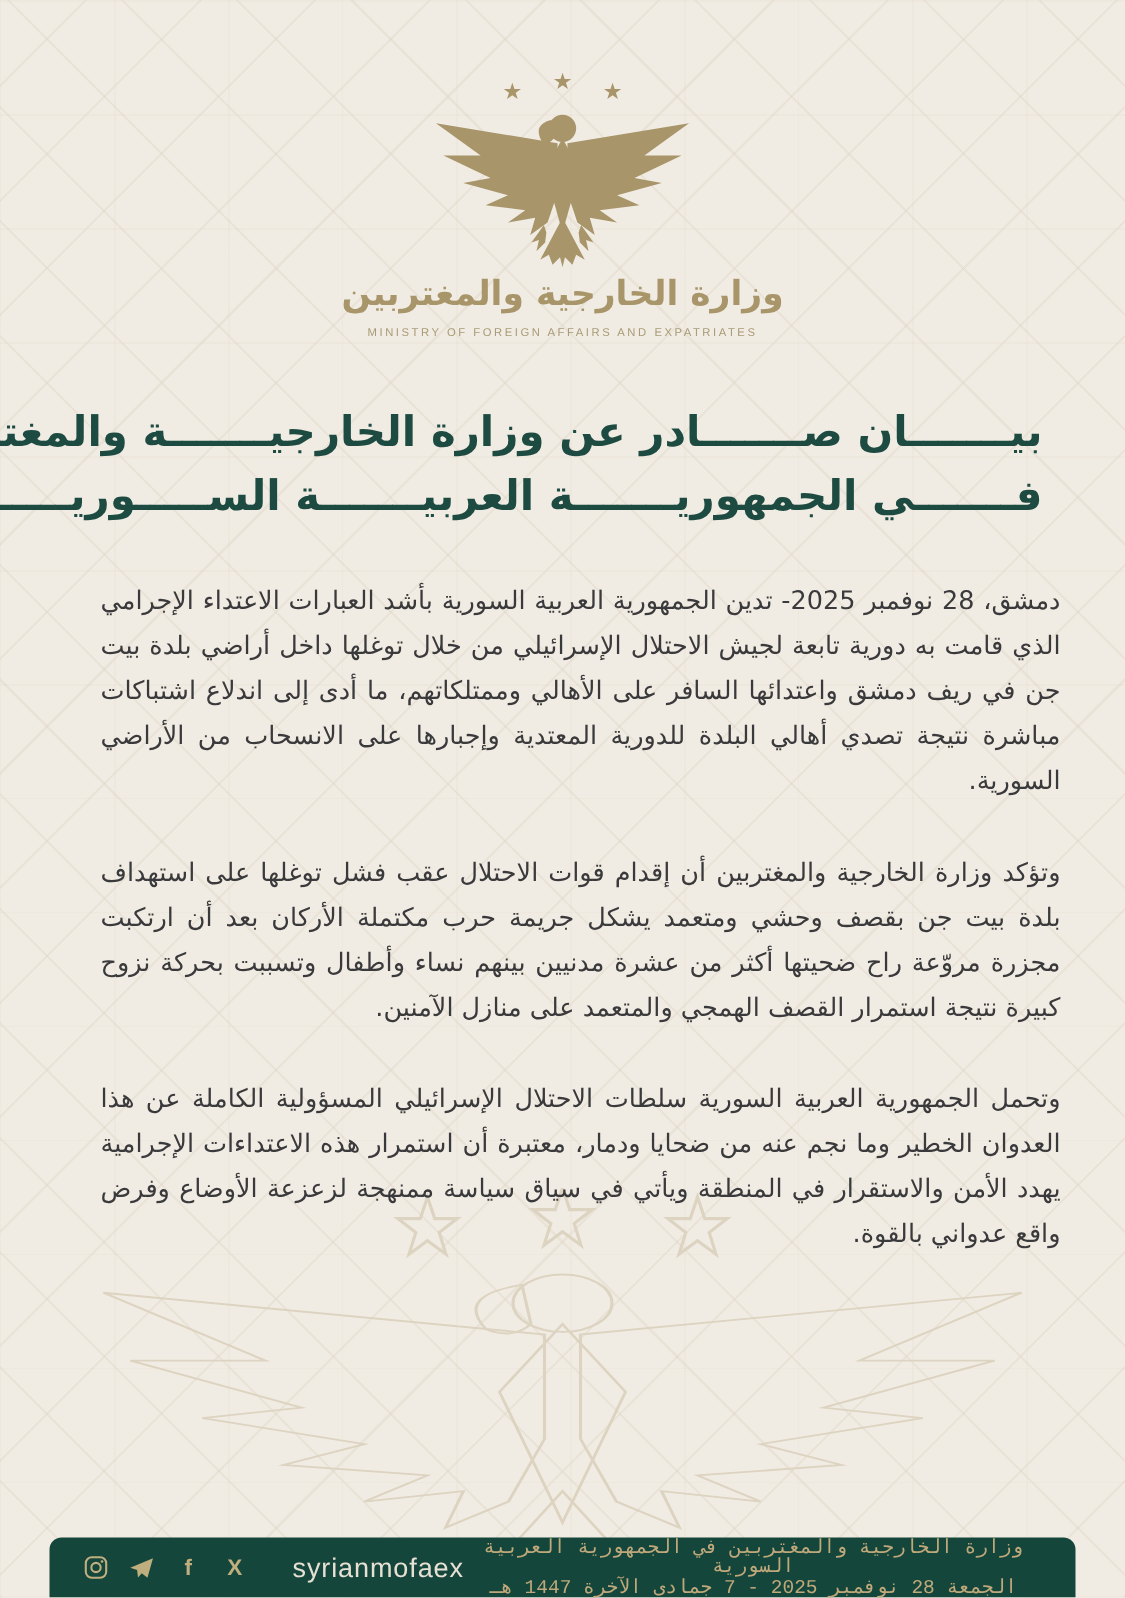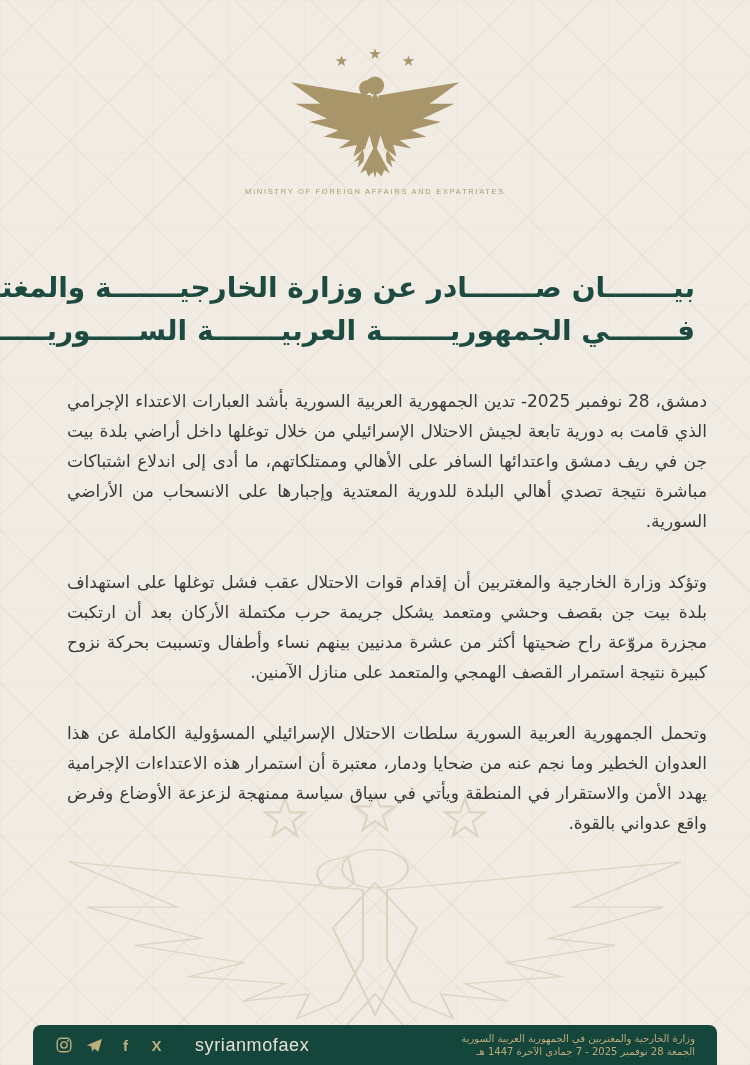--- a/index.html
+++ b/index.html
@@ -65,22 +65,22 @@
     width:17px;height:17px;margin-right:14px;cursor:pointer;}
   .icon-glyph{
     color:#bfae7e;font-weight:bold;font-size:15px;line-height:17px;
     font-family:"Liberation Sans",sans-serif;
   }
   .handle{
     color:#e6e1d4;font-size:18px;letter-spacing:.6px;margin-left:16px;
     font-family:"Liberation Sans",sans-serif;
   }
   .footer-right{
-    direction:rtl;text-align:right;color:#bfa87a;
-    font-size:10px;line-height:13.5px;
+    direction:rtl;text-align:center;color:#bfa87a;
+    font-size:13px;line-height:13.5px;font-family:Liberation Mono, monospace;
   }
 </style>
 </head>
 <body>
 
 <div class="pattern"></div>
 
 <div class="watermark">
   <svg width="660" height="273" viewBox="0 0 220 91" fill="none" stroke="#ddd3c1" stroke-width="0.7">
     <defs>
@@ -109,20 +109,21 @@
   <svg width="182" height="110" viewBox="0 0 220 133" fill="#a8956a">
     <path d="M106 32 L8 16 L44 42 L14 42 L52 60 L30 64 L66 74 L48 82 L80 86 L66 96 L88 92 L84 106 L98 96 L106 72 Z"></path>
     <path d="M114 32 L212 16 L176 42 L206 42 L168 60 L190 64 L154 74 L172 82 L140 86 L154 96 L132 92 L136 106 L122 96 L114 72 Z"></path>
     <circle cx="110" cy="20" r="11"></circle>
     <path d="M101 13 Q86 17 93 30 Q99 34 103 28 Z"></path>
     <path d="M110 28 L124 54 L110 104 L96 54 Z"></path>
     <path d="M110 92 L92 126 L99 122 L102 130 L108 124 L110 132 L112 124 L118 130 L121 122 L128 126 Z"></path>
     <path d="M95 98 L85 112 L91 110 L89 119 L96 112 L97 104 Z"></path>
     <path d="M125 98 L135 112 L129 110 L131 119 L124 112 L123 104 Z"></path>
   </svg>
+  <div class="calligraphy">وزارة الخارجية والمغتربين</div>
   <div class="ministry-en">MINISTRY OF FOREIGN AFFAIRS AND EXPATRIATES</div>
 </div>
 
 <div class="title">
   <div class="title-line">بيـــــــان صـــــــادر عن وزارة الخارجيـــــــة والمغتربيـــــــن</div>
   <div class="title-line">فـــــــي الجمهوريـــــــة العربيـــــــة الســـــوريـــــة</div>
 </div>
 
 <div class="bodytext">
   <p>دمشق، 28 نوفمبر 2025- تدين الجمهورية العربية السورية بأشد العبارات الاعتداء الإجرامي الذي قامت به دورية تابعة لجيش الاحتلال الإسرائيلي من خلال توغلها داخل أراضي بلدة بيت جن في ريف دمشق واعتدائها السافر على الأهالي وممتلكاتهم، ما أدى إلى اندلاع اشتباكات مباشرة نتيجة تصدي أهالي البلدة للدورية المعتدية وإجبارها على الانسحاب من الأراضي السورية.</p>

